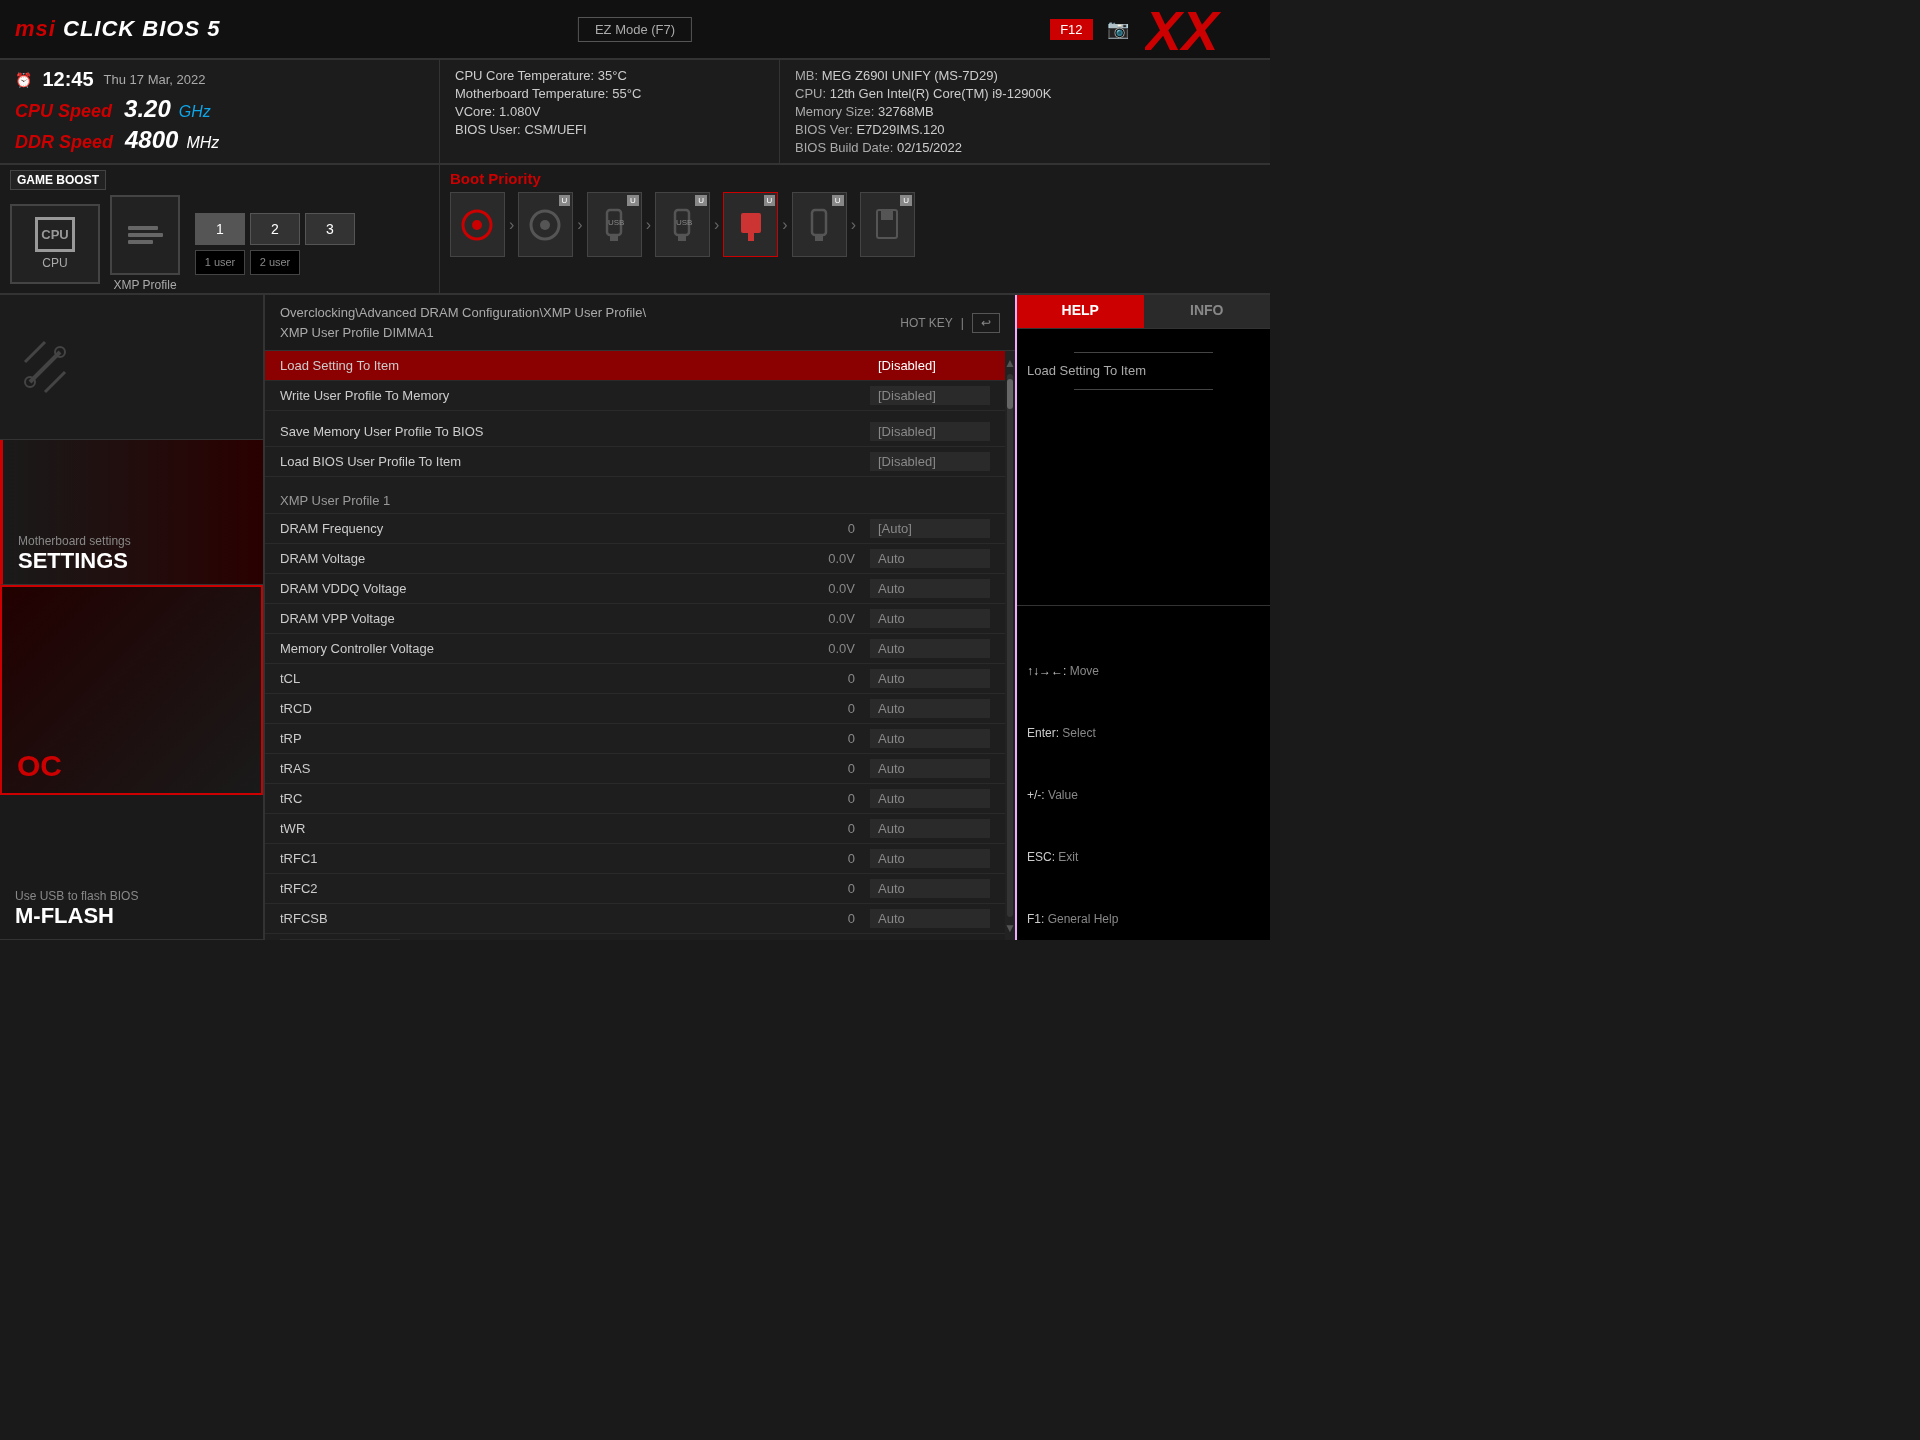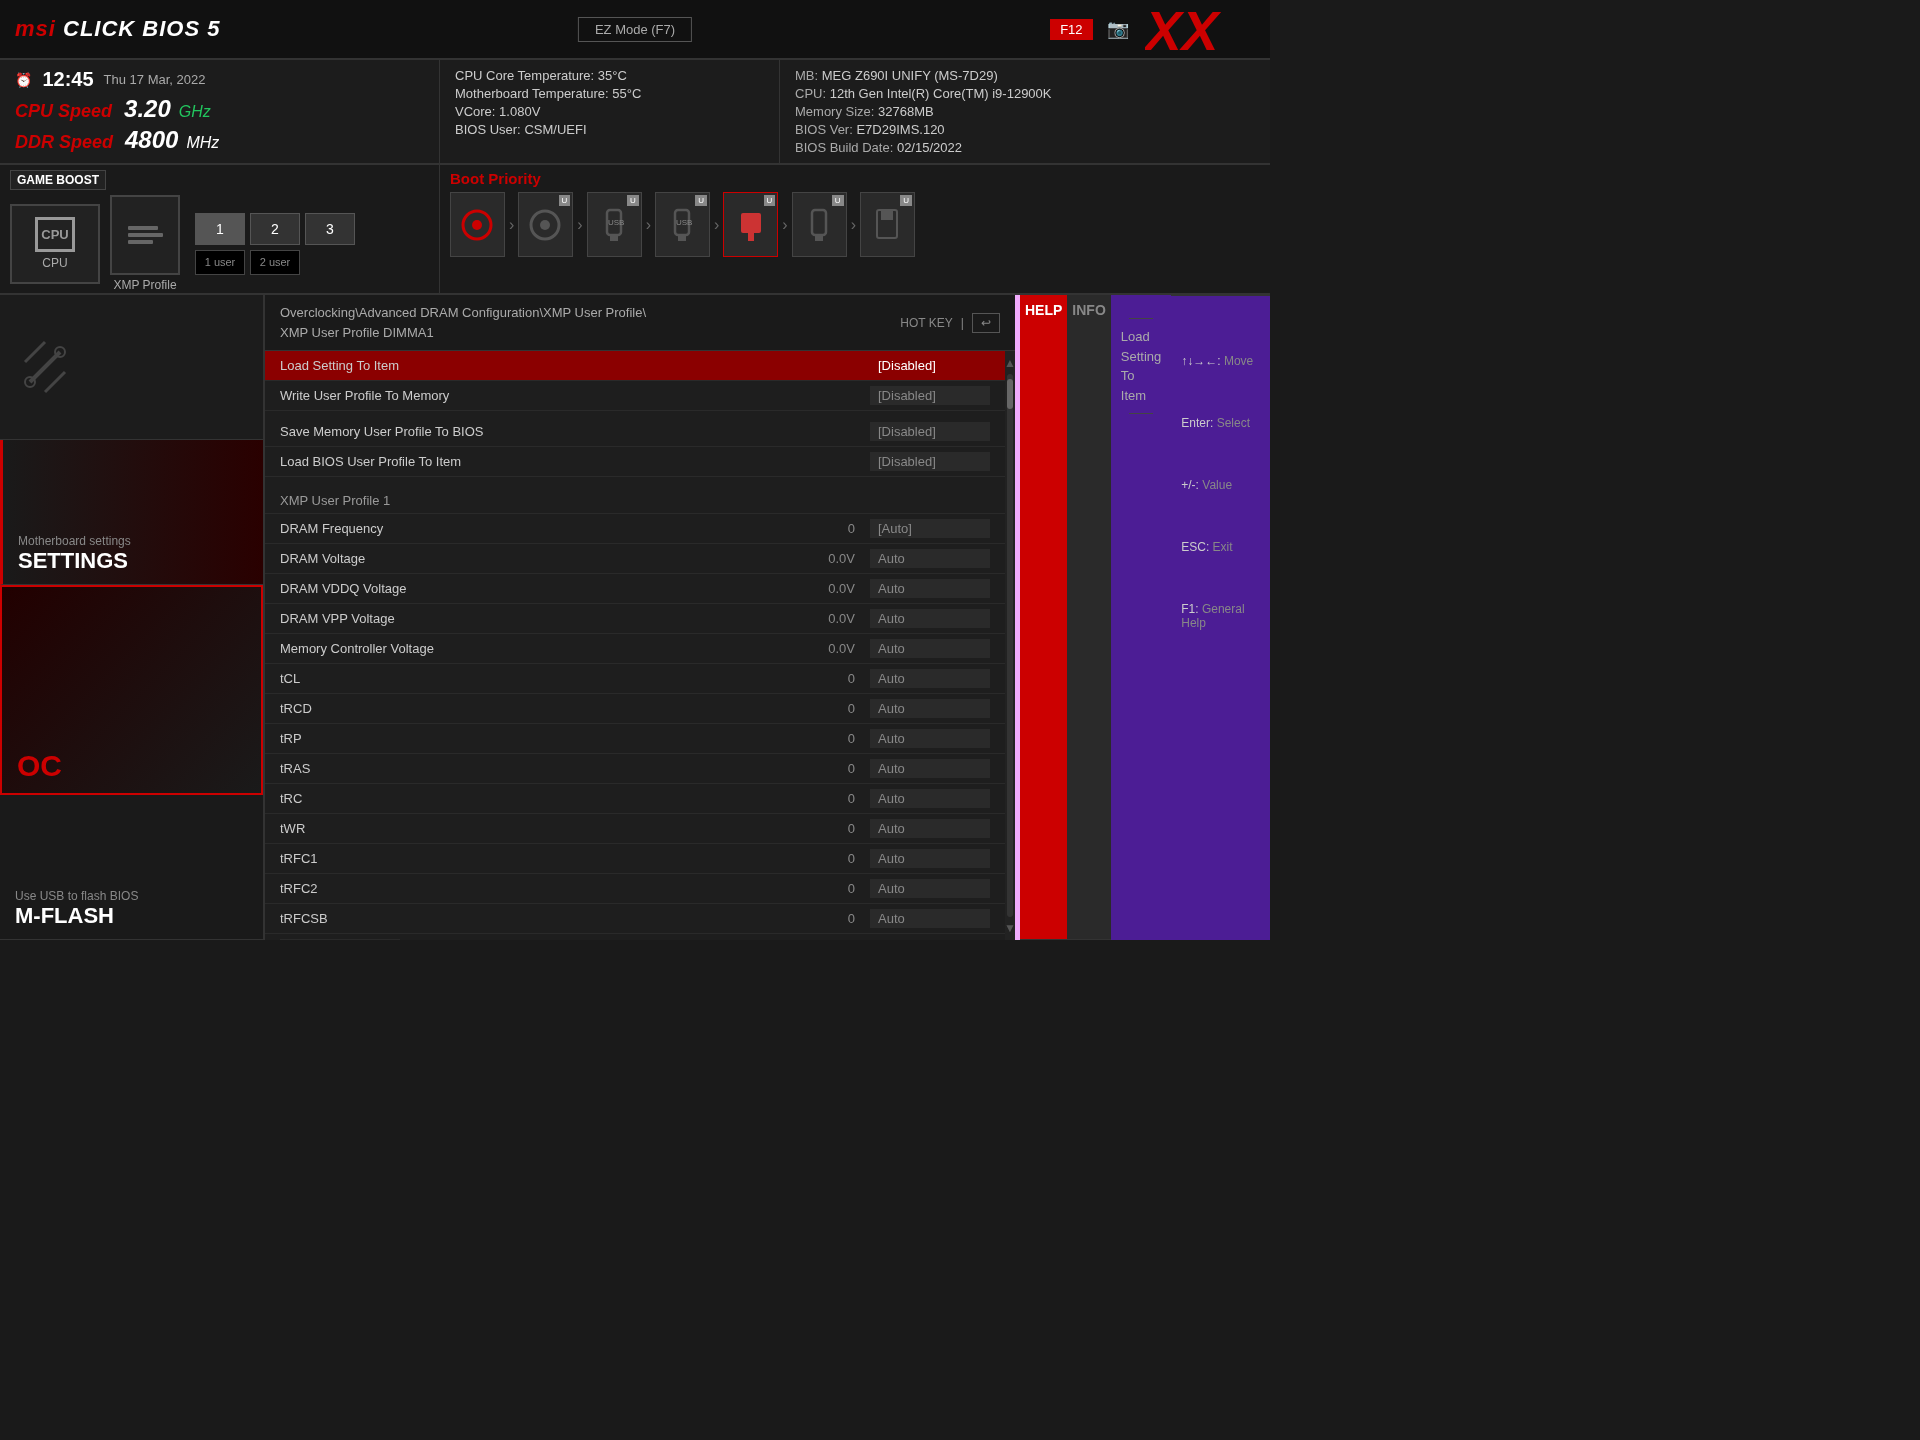--- a/index.html
+++ b/index.html
@@ -85,21 +85,21 @@
       align-items: center;
       gap: 10px;
       margin-bottom: 4px;
     }
     .clock-icon { color: #aaa; font-size: 14px; }
     .clock-time { color: white; font-size: 20px; font-weight: bold; }
     .clock-date { color: #aaa; font-size: 13px; }
     .cpu-speed-row { display: flex; align-items: baseline; gap: 8px; font-style: italic; }
     .cpu-label { color: #cc0000; font-size: 18px; font-weight: bold; margin-right: 4px; }
     .cpu-value { color: white; font-size: 24px; font-weight: bold; }
-    .cpu-unit { color: #22c55e; font-size: 16px; }
+    .cpu-unit { color: #0ea5e9; font-size: 16px; }
     .ddr-label { color: #cc0000; font-size: 18px; font-weight: bold; margin-right: 4px; }
     .ddr-value { color: white; font-size: 24px; font-weight: bold; }
     .ddr-unit { color: white; font-size: 16px; }
 
     .header-center {
       width: 340px;
       padding: 8px 15px;
       border-right: 1px solid #333;
       font-size: 13px;
       color: #ccc;
@@ -389,24 +389,24 @@
       background: #222;
       display: flex;
       flex-direction: column;
       align-items: center;
       padding: 5px 0;
     }
 
     
     .help-panel {
       width: 255px;
-      background: #4c1d95;
-      border-left: 5px solid #f0abfc;
-      display: flex;
-      flex-direction: row;
+      background: #000000;
+      border-left: 2px solid #f0abfc;
+      display: flex;
+      flex-direction: column;
     }
     .help-tabs {
       display: flex;
       border-bottom: 1px solid #333;
     }
     .help-tab {
       flex: 1;
       padding: 7px 5px;
       text-align: center;
       font-size: 14px;

